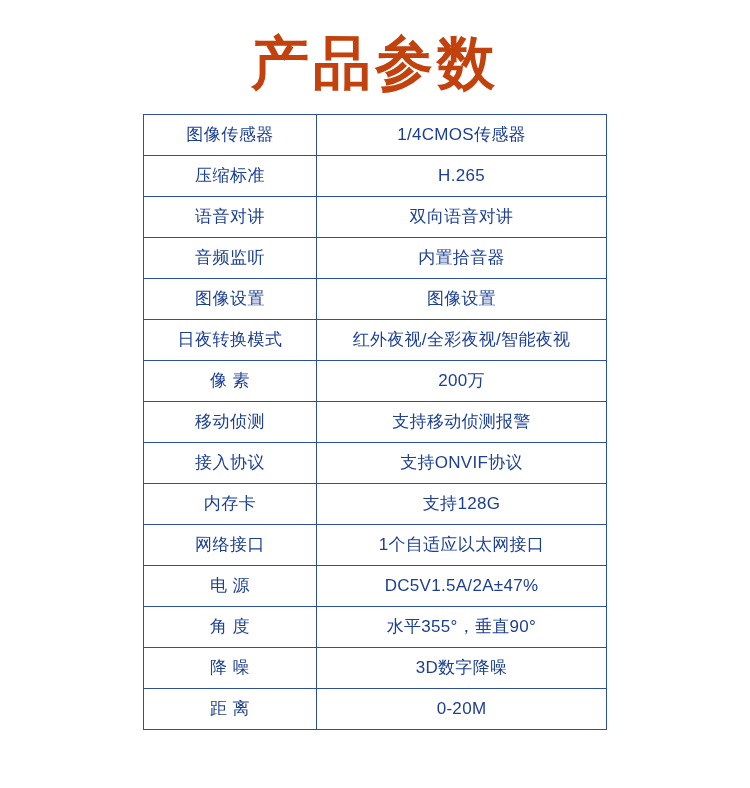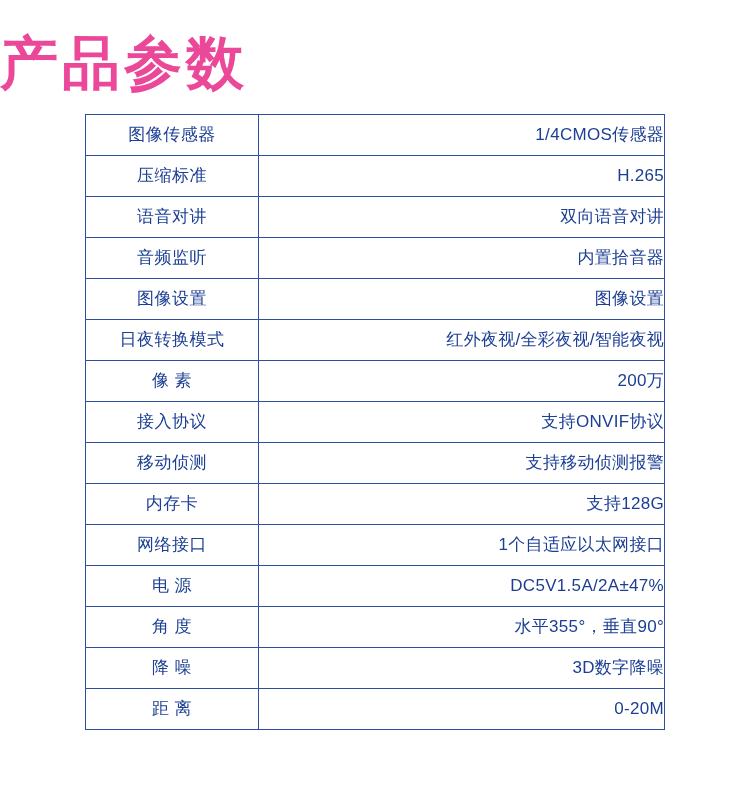--- a/index.html
+++ b/index.html
@@ -14,33 +14,33 @@
     color: #1c3f94;
     overflow: hidden;
   }
   .page {
     position: relative;
     width: 750px;
     height: 788px;
     box-sizing: border-box;
   }
   .title {
-    text-align: left;
+    text-align: center;
     font-size: 58px;
     font-weight: bold;
     letter-spacing: 4px;
-    color: #ec4899;
+    color: #c2410c;
     padding-top: 32px;
     padding-bottom: 18px;
     line-height: 1.1;
     font-family: "DejaVu Sans", "Liberation Sans", sans-serif;
   }
   .table-wrap {
     margin: 0 auto;
-    width: 580px;
+    width: 464px;
   }
   table.spec {
     width: 100%;
     border-collapse: collapse;
     table-layout: fixed;
   }
   table.spec tr {
     height: 41px;
   }
   table.spec td {
@@ -50,21 +50,21 @@
     padding: 0;
     vertical-align: middle;
   }
   td.key {
     width: 172px;
     text-align: center;
     letter-spacing: 0.5px;
   }
   td.val {
     padding-left: 14px;
-    text-align: right;
+    text-align: center;
     letter-spacing: 0.3px;
   }
 </style>
 </head>
 <body>
 
 <div class="page">
 
   <div class="title">产品参数</div>
 
@@ -94,26 +94,26 @@
         </tr>
         <tr>
           <td class="key">日夜转换模式</td>
           <td class="val">红外夜视/全彩夜视/智能夜视</td>
         </tr>
         <tr>
           <td class="key">像  素</td>
           <td class="val">200万</td>
         </tr>
         <tr>
+          <td class="key">移动侦测</td>
+          <td class="val">支持移动侦测报警</td>
+        </tr>
+        <tr>
           <td class="key">接入协议</td>
           <td class="val">支持ONVIF协议</td>
-        </tr>
-        <tr>
-          <td class="key">移动侦测</td>
-          <td class="val">支持移动侦测报警</td>
         </tr>
         <tr>
           <td class="key">内存卡</td>
           <td class="val">支持128G</td>
         </tr>
         <tr>
           <td class="key">网络接口</td>
           <td class="val">1个自适应以太网接口</td>
         </tr>
         <tr>

